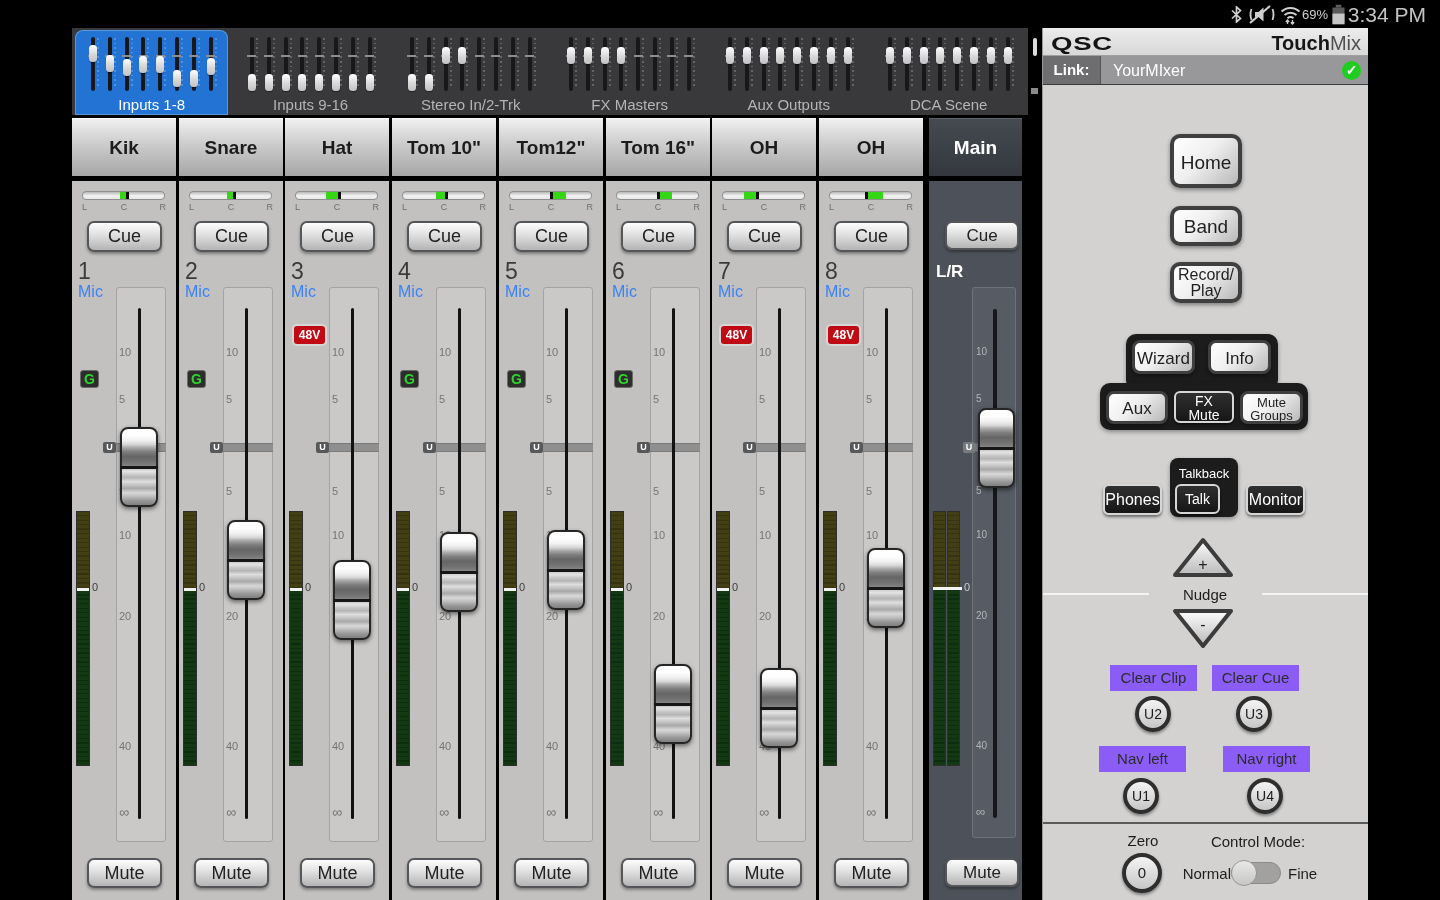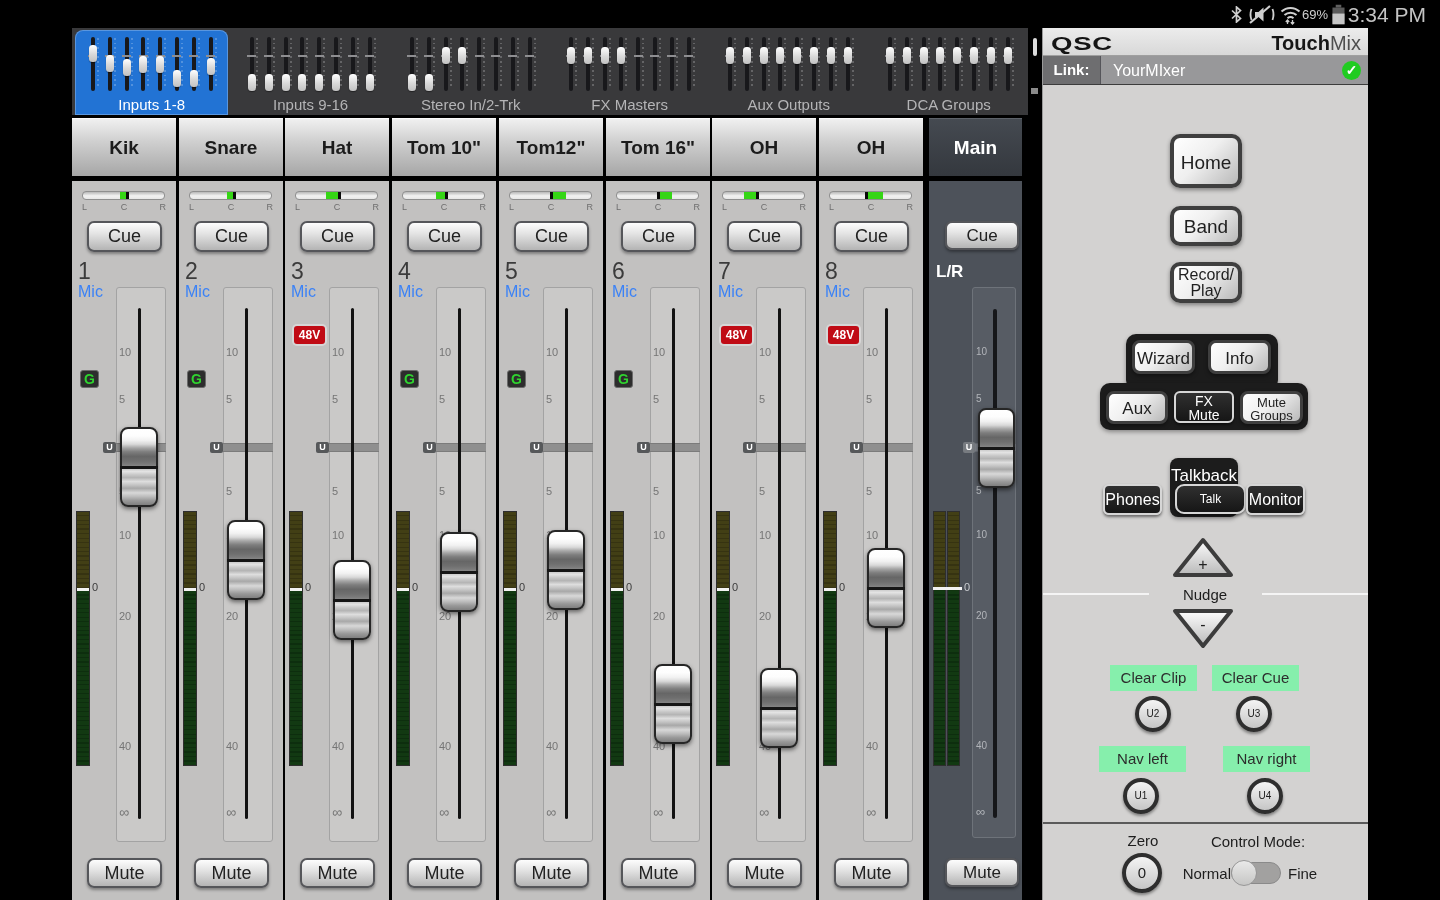--- a/index.html
+++ b/index.html
@@ -255,21 +255,21 @@
         <div class="mftick" style="left:100.4px"></div>
         <div class="mfhandle" style="left:100.9px;top:19.0px"></div>
         <div class="mftrack" style="left:119.7px"></div>
         <div class="mfdots" style="left:125.7px"></div>
         <div class="mftick" style="left:117.2px"></div>
         <div class="mfhandle" style="left:117.7px;top:19.0px"></div>
         <div class="mftrack" style="left:136.5px"></div>
         <div class="mfdots" style="left:142.5px"></div>
         <div class="mftick" style="left:134.0px"></div>
         <div class="mfhandle" style="left:134.5px;top:19.0px"></div>
-        <div class="tlbl">DCA Groups</div>
+        <div class="tlbl">DCA Scene</div>
       </div>
     </div>
     <div class="strip" style="left:72px">
       <div class="shd">Kik</div>
       <div class="sbody"></div>
       <div class="pan">
         <div class="pgreen" style="left:36.5px;width:6px"></div>
         <div class="pmark" style="left:42.5px;width:3px"></div>
       </div>
       <div class="plbl" style="left:10px">L</div>
@@ -598,23 +598,23 @@
  <div class="pbtn" style="left:127px;top:178px;width:72px;height:40px;line-height:34px;font-size:19px;border-width:4px;border-radius:10px;">Band</div>
  <div class="pbtn" style="left:127px;top:234px;width:72px;height:41px;font-size:16px;border-width:4px;border-radius:10px;padding-top:1px;line-height:16px;">Record/<br>Play</div>
  <div class="dblk" style="left:83px;top:306px;width:152px;height:56px;"></div>
  <div class="dblk" style="left:57px;top:355px;width:208px;height:47px;"></div>
  <div class="pbtn" style="left:89px;top:312px;width:63px;height:34px;line-height:31px;font-size:17px;">Wizard</div>
  <div class="pbtn" style="left:165px;top:312px;width:63px;height:34px;line-height:31px;font-size:17px;">Info</div>
  <div class="pbtn" style="left:63px;top:363px;width:62px;height:33px;line-height:30px;font-size:17px;">Aux</div>
  <div class="dbtn" style="left:131px;top:363px;width:60px;height:32px;font-size:14px;line-height:14px;padding-top:1px;">FX<br>Mute</div>
  <div class="pbtn" style="left:197px;top:363px;width:63px;height:33px;font-size:13px;line-height:13px;padding-top:2px;">Mute<br>Groups</div>
  <div class="dblk" style="left:127px;top:430px;width:68px;height:59px;border-radius:8px;"></div>
- <div style="position:absolute;left:127px;top:438px;width:68px;text-align:center;font-size:17px;color:#fff;">Talkback</div>
+ <div style="position:absolute;left:127px;top:438px;width:68px;text-align:center;font-size:13px;color:#fff;">Talkback</div>
  <div class="dbtn" style="left:60px;top:456px;width:59px;height:31px;line-height:28px;font-size:16px;">Phones</div>
- <div class="dbtn" style="left:132px;top:456px;width:71px;height:30px;line-height:27px;font-size:12px;border-radius:9px;">Talk</div>
+ <div class="dbtn" style="left:132px;top:456px;width:45px;height:30px;line-height:27px;font-size:14px;">Talk</div>
  <div class="dbtn" style="left:203px;top:456px;width:59px;height:31px;line-height:28px;font-size:16px;">Monitor</div>
  <svg style="position:absolute;left:128px;top:509px;" width="64" height="41" viewBox="0 0 64 41">
         <defs>
           <linearGradient id="tg" x1="0" y1="0" x2="0" y2="1">
             <stop offset="0" stop-color="#fdfdfd"></stop>
             <stop offset="1" stop-color="#b9b9b9"></stop>
           </linearGradient>
         </defs>
         <path d="M32 3 L60 38 L4 38 Z" fill="url(#tg)" stroke="#3c3c3c" stroke-width="4" stroke-linejoin="round"></path>
         <text x="32" y="33" text-anchor="middle" font-size="16" fill="#222">+</text>
@@ -642,22 +642,22 @@
  <div style="position:absolute;left:188px;top:834px;width:50px;height:22px;border-radius:11px;background:#a2a1a0;border:1px solid #8a8a8a;"></div>
  <div style="position:absolute;left:188px;top:832px;width:26px;height:26px;border-radius:50%;background:linear-gradient(180deg,#e9e9e9,#c6c6c5);border:1px solid #979797;"></div>
  <div style="position:absolute;left:245px;top:837px;font-size:15px;color:#1d1d1d;">Fine</div>
 </div>
 <div style="position:absolute;left:1033px;top:38px;width:4px;height:18px;background:#dcdcdc;border-radius:2px;"></div>
 <div style="position:absolute;left:1031px;top:88px;width:7px;height:6px;background:#8a8a8a;"></div>
 <style>
 .pbtn{position:absolute;background:linear-gradient(135deg,#ffffff 0%,#efefef 45%,#b9b9b9 100%);border:3px solid #3f3f3f;border-radius:8px;text-align:center;color:#1f1f1f;box-shadow:0 2px 4px rgba(0,0,0,.4);}
 .dblk{position:absolute;background:#1c1c1c;border-radius:10px;box-shadow:0 2px 4px rgba(0,0,0,.35);}
 .dbtn{position:absolute;background:linear-gradient(180deg,#303030,#161616);border:2px solid #d6d6d6;border-radius:6px;text-align:center;color:#fff;box-shadow:0 2px 3px rgba(0,0,0,.5);}
-.glab{position:absolute;height:26px;background:#86efac;text-align:center;line-height:26px;font-size:15px;color:#2c2c2c;}
-.ucirc{position:absolute;width:36px;height:36px;border-radius:50%;background:linear-gradient(180deg,#f4f4f4,#c6c6c6);border:4px solid #2e2e2e;text-align:center;line-height:28px;font-size:10px;color:#1d1d1d;box-shadow:0 2px 3px rgba(0,0,0,.4);}
+.glab{position:absolute;height:26px;background:#8b5cf6;text-align:center;line-height:26px;font-size:15px;color:#2c2c2c;}
+.ucirc{position:absolute;width:36px;height:36px;border-radius:50%;background:linear-gradient(180deg,#f4f4f4,#c6c6c6);border:4px solid #2e2e2e;text-align:center;line-height:28px;font-size:14px;color:#1d1d1d;box-shadow:0 2px 3px rgba(0,0,0,.4);}
 </style>
 
 <div id="sbar" style="position:absolute;left:0;top:0;width:1440px;height:28px;background:#000;color:#c8c8c8;">
  <svg style="position:absolute;left:1229px;top:6px;" width="15" height="17" viewBox="0 0 15 17">
         <path d="M3 4.5 L11.5 12.5 L7.5 16 L7.5 1 L11.5 4.5 L3 12.5" fill="none" stroke="#cfcfcf" stroke-width="1.7"></path>
       </svg>
  <svg style="position:absolute;left:1248px;top:5px;" width="28" height="19" viewBox="0 0 28 19">
         <path d="M7 7 H10.5 L15.5 2.5 V16.5 L10.5 12 H7 Z" fill="#cfcfcf"></path>
         <path d="M3.5 4 Q1.5 9.5 3.5 15" fill="none" stroke="#cfcfcf" stroke-width="1.8"></path>
         <path d="M24.5 4 Q26.5 9.5 24.5 15" fill="none" stroke="#cfcfcf" stroke-width="1.8"></path>

